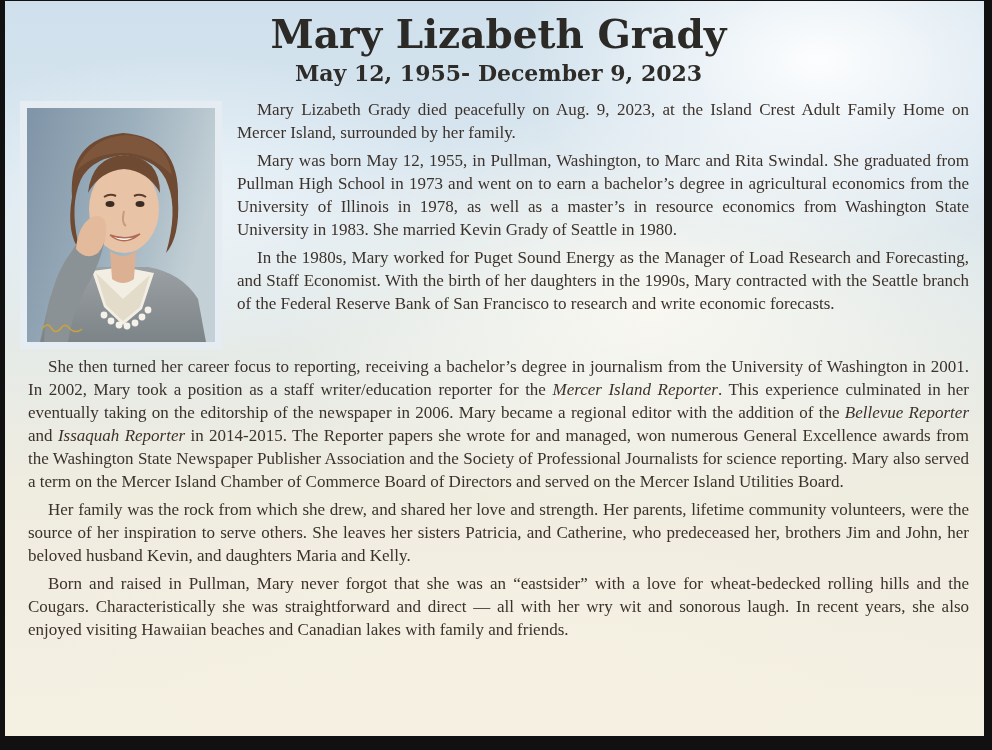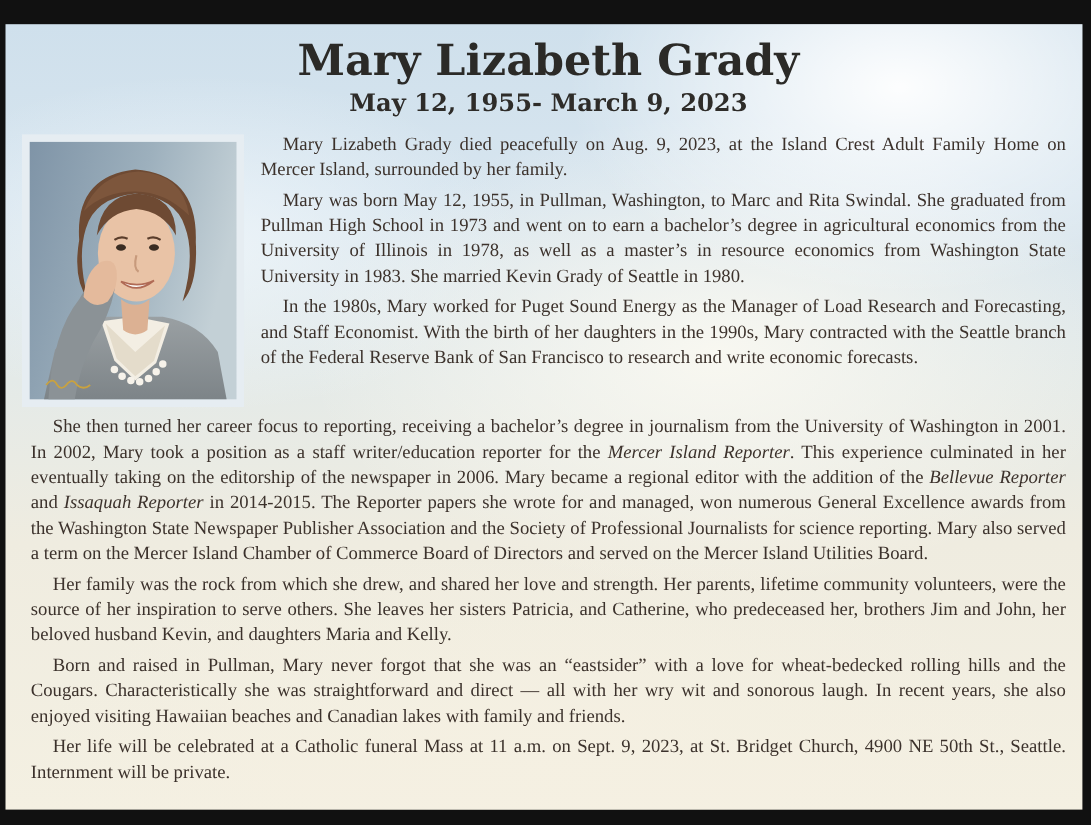--- a/index.html
+++ b/index.html
@@ -3,21 +3,21 @@
 <meta charset="utf-8">
 <style>
   html, body { margin: 0; padding: 0; }
   body { font-family: "Liberation Serif", serif; }
 
   .page {
     width: 992px;
     height: 750px;
     box-sizing: border-box;
     background: #111111;
-    padding: 22px 8px 14px 5px;
+    padding: 1px 8px 14px 5px;
     overflow: hidden;
   }
 
   .card {
     width: 100%;
     height: 100%;
     box-sizing: border-box;
     overflow: hidden;
     background:
       radial-gradient(ellipse 430px 270px at 83% 8%,  rgba(255,255,255,0.95), rgba(255,255,255,0) 70%),
@@ -71,21 +71,21 @@
   .body-text i { }
 </style>
 </head>
 <body>
 
 <div class="page">
   <div class="card">
 
     <div class="header">
       <h1 class="name">Mary Lizabeth Grady</h1>
-      <h2 class="dates">May 12, 1955- March 9, 2023</h2>
+      <h2 class="dates">May 12, 1955- December 9, 2023</h2>
     </div>
 
     <div class="body-text">
 
       <figure class="portrait">
         <svg width="202" height="248" viewBox="0 0 202 248">
           <defs>
             <linearGradient id="bgGrad" x1="0" y1="0" x2="1" y2="0.3">
               <stop offset="0" stop-color="#7f94a7"></stop>
               <stop offset="0.55" stop-color="#9db0bd"></stop>
@@ -140,17 +140,16 @@
           <path d="M22 228 Q28 220 32 228 Q36 234 42 226 Q46 222 50 228 Q56 233 62 228" stroke="#c9a23f" stroke-width="1.6" fill="none"></path>
         </svg>
       </figure>
 
       <p><span>Mary Lizabeth Grady died peacefully on Aug. 9, 2023, at the Island Crest Adult Family Home on Mercer Island, surrounded by her family.</span></p>
       <p><span>Mary was born May 12, 1955, in Pullman, Washington, to Marc and Rita Swindal. She graduated from Pullman High School in 1973 and went on to earn a bachelor’s degree in agricultural economics from the University of Illinois in 1978, as well as a master’s in resource economics from Washington State University in 1983. She married Kevin Grady of Seattle in 1980.</span></p>
       <p><span>In the 1980s, Mary worked for Puget Sound Energy as the Manager of Load Research and Forecasting, and Staff Economist. With the birth of her daughters in the 1990s, Mary contracted with the Seattle branch of the Federal Reserve Bank of San Francisco to research and write economic forecasts.</span></p>
       <p class="clear"><span>She then turned her career focus to reporting, receiving a bachelor’s degree in journalism from the University of Washington in 2001. In 2002, Mary took a position as a staff writer/education reporter for the </span><i>Mercer Island Reporter</i><span>. This experience culminated in her eventually taking on the editorship of the newspaper in 2006. Mary became a regional editor with the addition of the </span><i>Bellevue Reporter</i><span> and </span><i>Issaquah Reporter</i><span> in 2014-2015. The Reporter papers she wrote for and managed, won numerous General Excellence awards from the Washington State Newspaper Publisher Association and the Society of Professional Journalists for science reporting. Mary also served a term on the Mercer Island Chamber of Commerce Board of Directors and served on the Mercer Island Utilities Board.</span></p>
       <p><span>Her family was the rock from which she drew, and shared her love and strength. Her parents, lifetime community volunteers, were the source of her inspiration to serve others. She leaves her sisters Patricia, and Catherine, who predeceased her, brothers Jim and John, her beloved husband Kevin, and daughters Maria and Kelly.</span></p>
       <p><span>Born and raised in Pullman, Mary never forgot that she was an “eastsider” with a love for wheat-bedecked rolling hills and the Cougars. Characteristically she was straightforward and direct — all with her wry wit and sonorous laugh. In recent years, she also enjoyed visiting Hawaiian beaches and Canadian lakes with family and friends.</span></p>
-      <p><span>Her life will be celebrated at a Catholic funeral Mass at 11 a.m. on Sept. 9, 2023, at St. Bridget Church, 4900 NE 50th St., Seattle. Internment will be private.</span></p>
 
     </div>
   </div>
 </div>
 
 </body></html>

